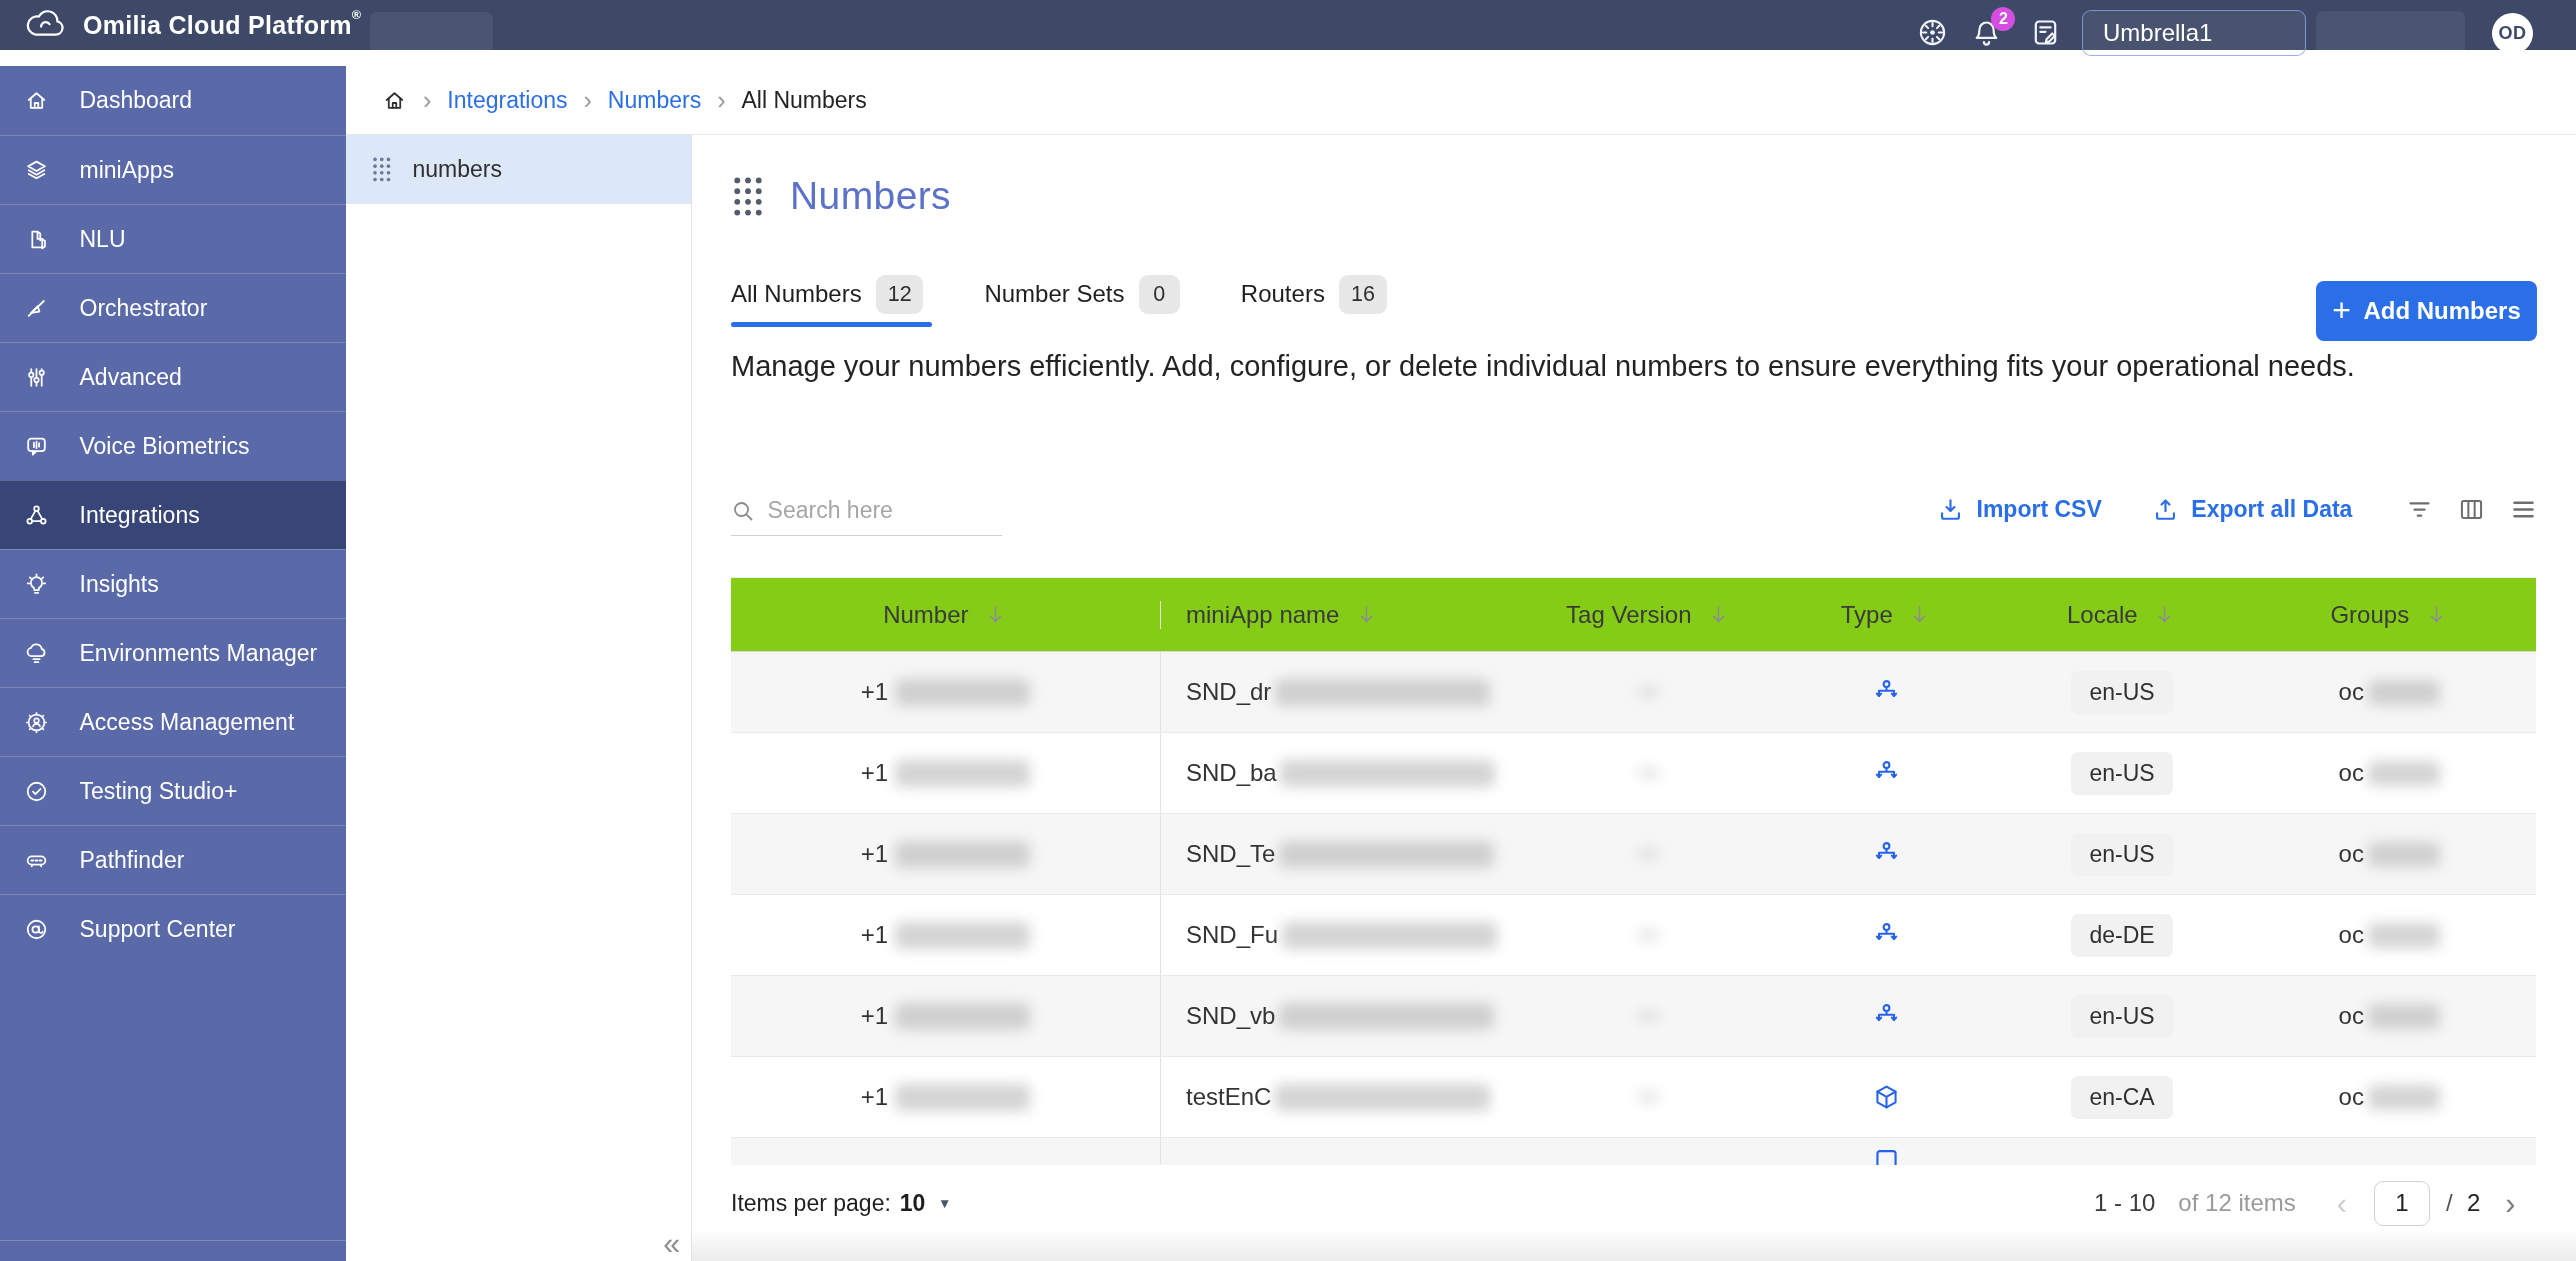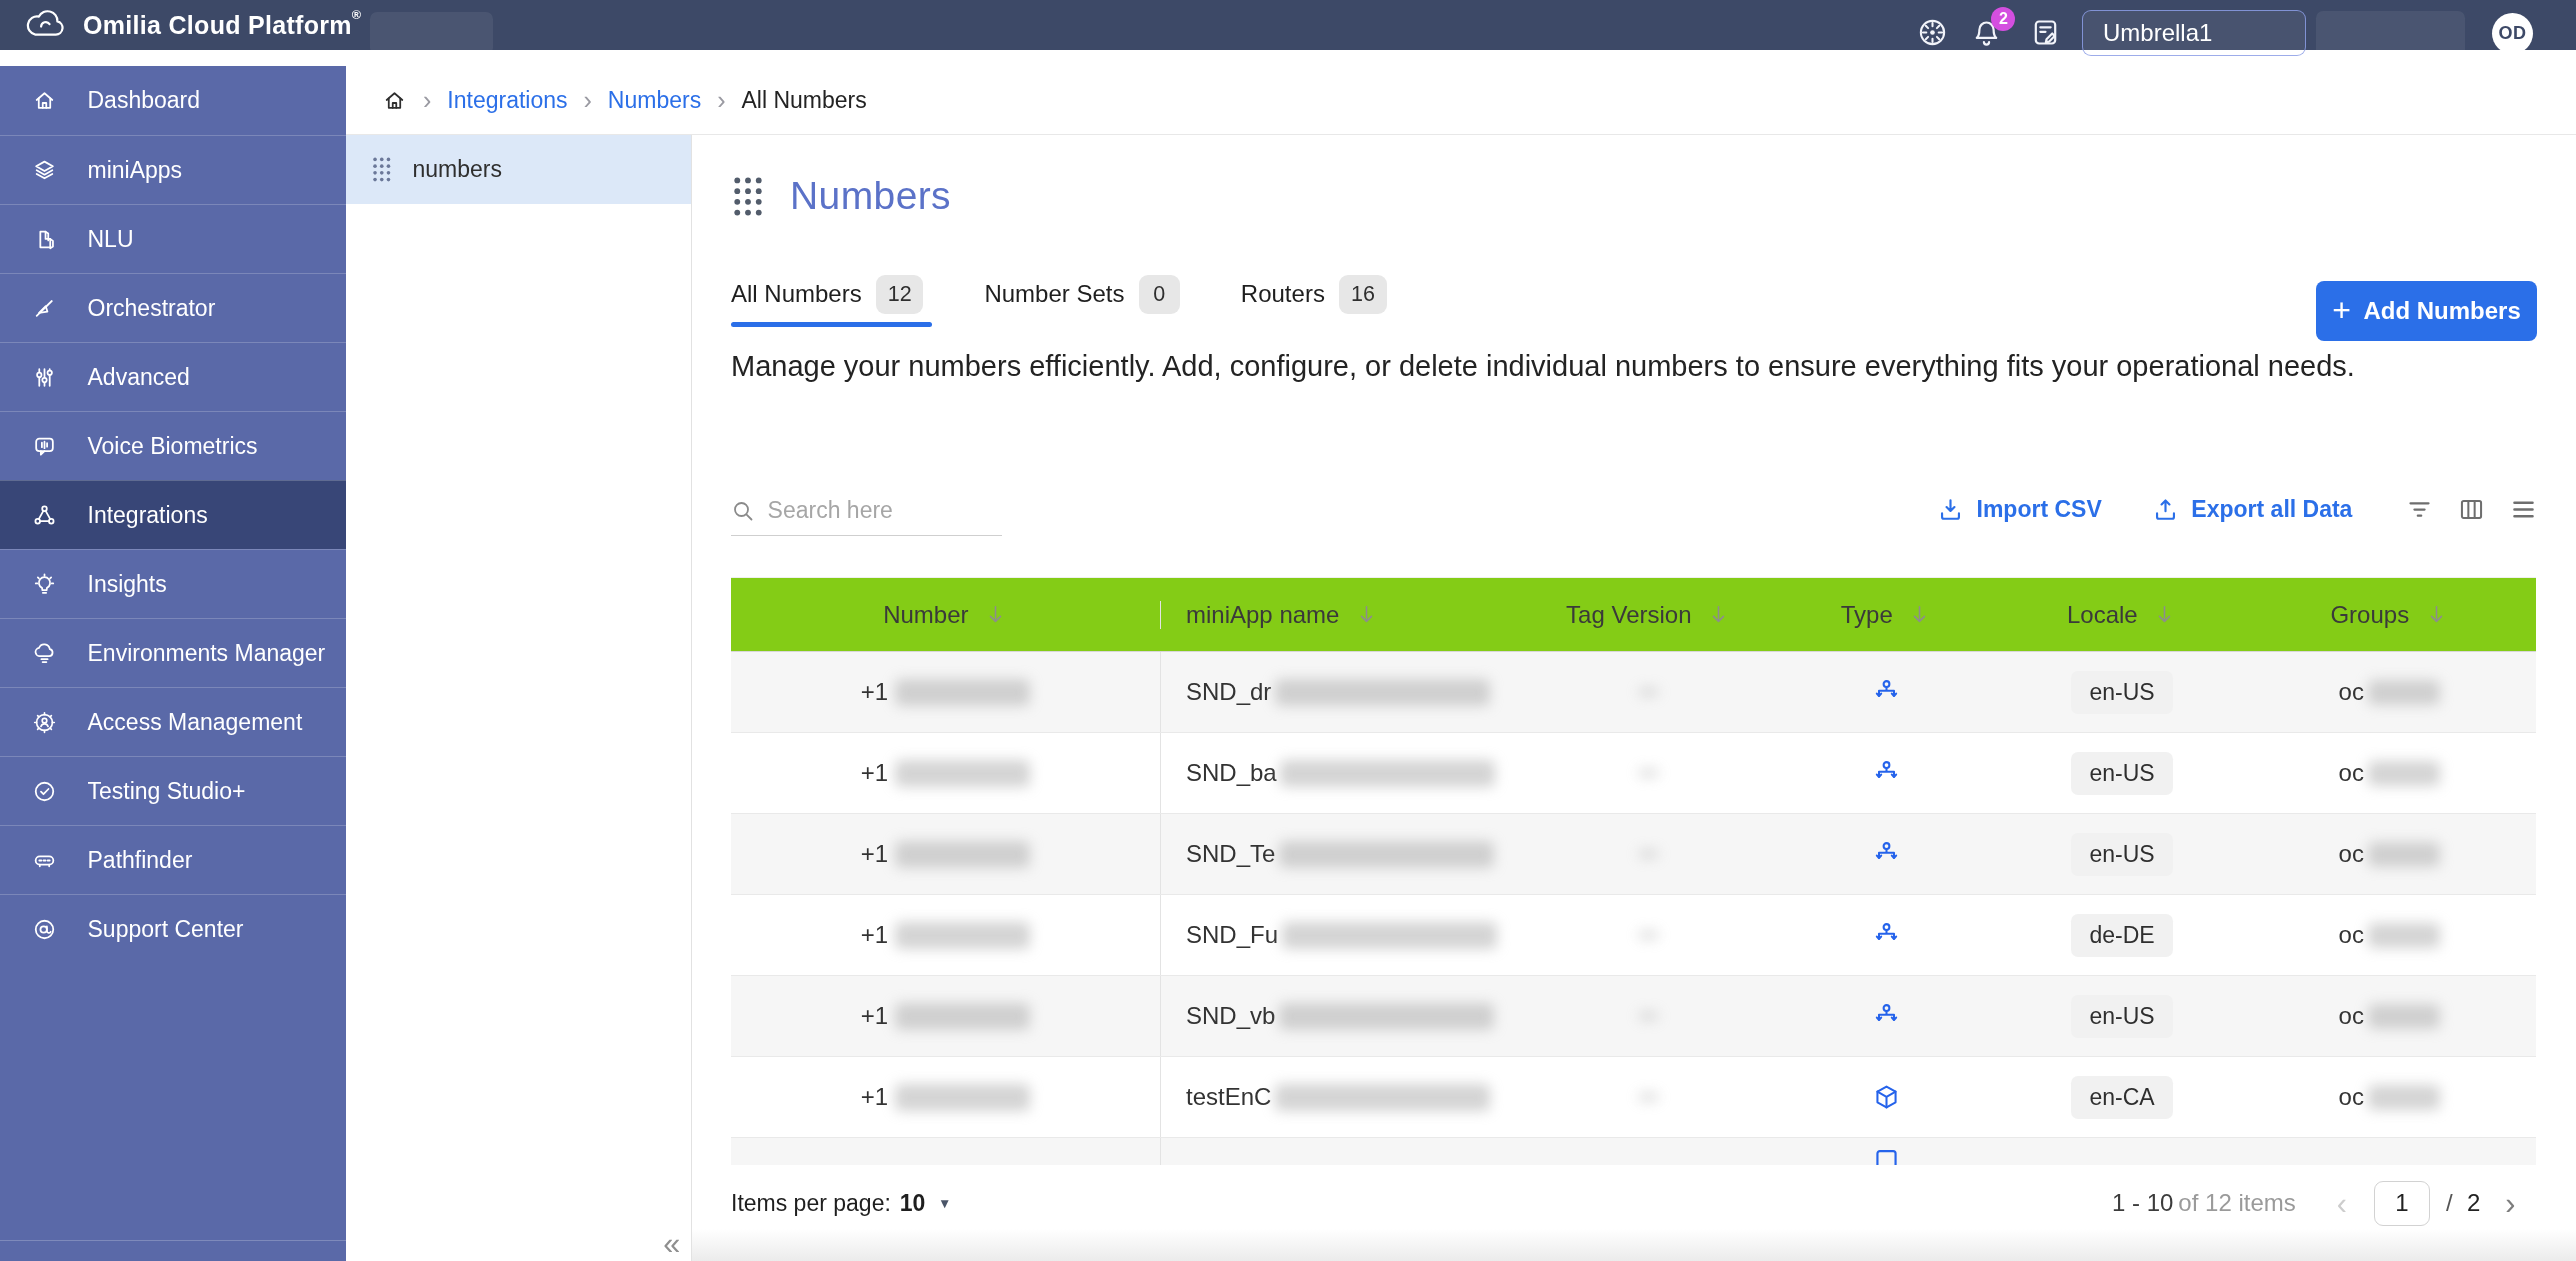--- a/index.html
+++ b/index.html
@@ -32,21 +32,21 @@
   .tb-ic.notes{left:2030px}
   .tenant{position:absolute;left:2082px;top:10px;width:224px;height:46px;border-radius:9px;
     border:0.9px solid rgba(140,158,230,.85);background:rgba(255,255,255,.06);color:#fff;
     display:flex;align-items:center;padding-left:20px;font-size:24px;font-weight:500}
   .avatar{position:absolute;left:2492px;top:12.6px;width:41px;height:41px;border-radius:50%;
     background:#fff;color:var(--topbar);font-weight:bold;font-size:18px;letter-spacing:0.4px;
     display:flex;align-items:center;justify-content:center}
 
   
   #sidebar{position:absolute;left:0;top:66px;width:346px;bottom:0;background:var(--side);z-index:20}
-  .sitem{height:69px;display:flex;align-items:center;gap:30.5px;padding-left:32px;
+  .sitem{height:69px;display:flex;align-items:center;gap:30.5px;padding-left:24px;
     color:#fff;font-size:23px;font-weight:500;border-top:0.9px solid rgba(255,255,255,.20);cursor:pointer}
   .sitem:first-child{border-top:none}
   .sitem .ic{width:25px;height:25px;color:#fff}
   .sitem.active{background:var(--side-active)}
   .sitem .caret{margin-left:auto;margin-right:23px;font-size:13.5px;color:#dfe4fa}
   .side-footline{position:absolute;left:0;right:0;bottom:20px;border-top:0.9px solid rgba(255,255,255,.22)}
 
   
   #crumbbar{position:absolute;left:346px;top:66px;right:0;height:69px;background:#fff;
     border-bottom:0.9px solid #e8e8e8;display:flex;align-items:center;gap:16px;padding-left:36px;z-index:10}
@@ -114,21 +114,21 @@
   .cell-type .ic{width:29px;height:29px;color:#2563eb}
   .chip{background:#f1f1f1;border-radius:7.2px;padding:8px 18px;font-size:23px;color:#2f2f2f}
 
   
   .pager{position:absolute;left:40px;right:39px;top:1041px;height:54px}
   .ipp{position:absolute;left:0;top:0;height:100%;display:flex;align-items:center;gap:9px;font-size:23px;color:#1f1f1f}
   .ipp b{font-weight:bold}
   .ipp .dd-caret{font-size:13.5px;color:#4a5568;margin-left:3.6px;cursor:pointer}
   .pager-right{position:absolute;right:21.5px;top:0;height:100%;display:flex;align-items:center;font-size:24px}
   .pr-range{color:#3c3c3c}
-  .pr-total{color:#9a9a9a;margin-left:5px}
+  .pr-total{color:#9a9a9a;margin-left:23px}
   .pg-prev{color:#cdcdcd;font-size:30.5px;margin-left:41px;cursor:default}
   .pg-box{width:56px;height:45px;border:1.8px solid #d2d2d2;border-radius:9px;margin-left:27px;
     display:flex;align-items:center;justify-content:center;font-size:24px;color:#222;cursor:text}
   .pg-slash{color:#555;margin-left:16px}
   .pg-total{color:#222;margin-left:14.4px}
   .pg-next{color:#7d7d7d;font-size:30.5px;margin-left:25px;cursor:pointer}
   .bottom-fade{position:absolute;left:0;right:0;bottom:0;height:32px;
     background:linear-gradient(#ffffff,#ebebeb)}
 </style>
 </head>

